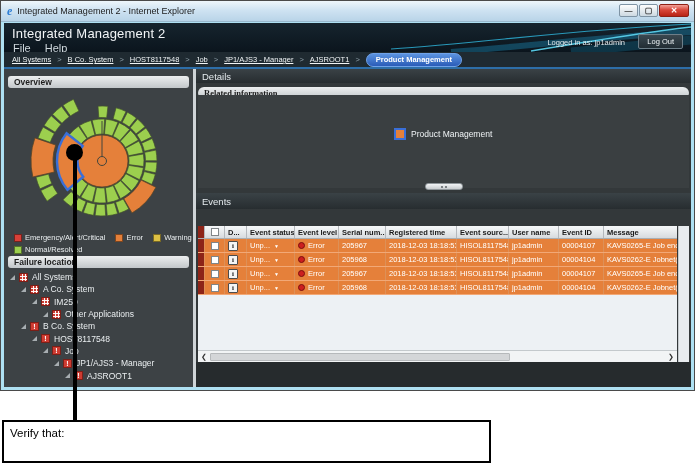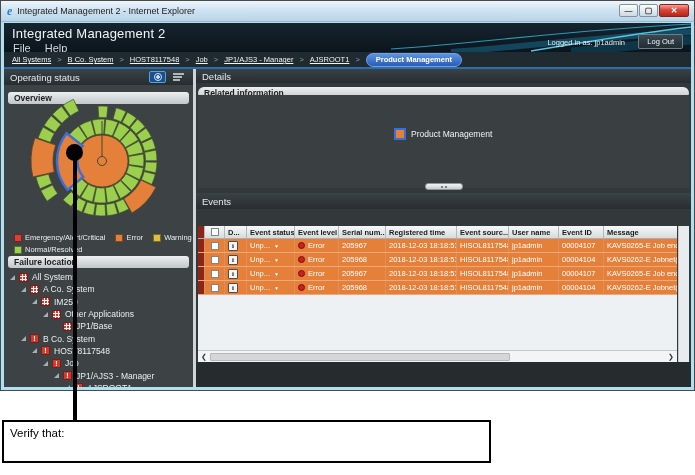--- a/index.html
+++ b/index.html
@@ -79,21 +79,21 @@
     background:
       linear-gradient(to right, transparent 2px, rgba(255,255,255,.95) 2px 3px, transparent 3px 5px, rgba(255,255,255,.95) 5px 6px, transparent 6px),
       linear-gradient(to bottom, transparent 2px, rgba(255,255,255,.95) 2px 3px, transparent 3px 5px, rgba(255,255,255,.95) 5px 6px, transparent 6px),
       #cd3b31; }
   .icon-alert { width:9px; height:9px; flex:0 0 9px; background:#cd3b31; border:1px solid #7a1f18;
     color:#fff; font:bold 7px/8px "Liberation Sans",sans-serif; text-align:center; }
   .tree-label { font-size:8.5px; color:#eaeef0; white-space:nowrap; }
 
   
   .details-h { height:14px; }
-  .related-bar { margin:4px 2px; border-radius:6px; }
+  .related-bar { margin:4px 2px; border-radius:6px;font-family:Liberation Serif, serif; }
   .related-canvas { position:absolute; left:2px; right:2px; top:26px; height:93px; background:#3a3f41; }
   .ri-node { position:absolute; left:196px; top:33px; display:flex; align-items:center; gap:5px; }
   .ri-node-sq { width:12px; height:12px; background:#e5803a; border:2px solid #3a6fd8; }
   .ri-node-label { font-size:8.5px; color:#f0f4f6; }
   .splitter-handle { position:absolute; left:50%; top:114px; width:38px; height:7px; margin-left:-19px;
     background:linear-gradient(#f2f4f5,#c9cdd0); border:1px solid #8f969a; border-radius:3px;
     display:flex; align-items:center; justify-content:center; gap:2px; z-index:3; }
   .splitter-handle i { width:2px; height:2px; background:#5a6064; border-radius:50%; display:block; }
 
   
@@ -195,35 +195,20 @@
           <span class="bc-link">JP1/AJS3 - Manager</span>
           <span class="bc-sep">&gt;</span>
           <span class="bc-link">AJSROOT1</span>
           <span class="bc-sep">&gt;</span>
           <span class="bc-current">Product Management</span>
         </div>
 
       <div class="content">
 
         <div class="leftpanel">
-          <div class="panel-h">
-            <span class="ph-label">Operating status</span>
-            <span class="ph-icons">
-              <span class="ph-btn active">
-                  <span class="sunburst-glyph"></span>
-                </span>
-              <span class="ph-btn">
-                  <span class="list-glyph">
-                    <i></i>
-                    <i></i>
-                    <i></i>
-                  </span>
-                </span>
-            </span>
-          </div>
           <div class="light-bar" style="margin-top:7px">Overview</div>
 
           <svg class="chart-svg" width="187" height="132" viewBox="0 0 187 132" id="sunburst">
               <circle cx="97" cy="62" r="26" fill="#e5803a" stroke="#5a4526" stroke-width="0.8"></circle>
               <path d="M64.26780547287808,35.68263992269266A42,42 0 0 1 73.51389805422863,27.18042195268825L81.90179160628983,39.61598554101388A27,27 0 0 0 75.9578749468502,45.08169709315956Z" fill="#9ccf4e" stroke="#42502c" stroke-width="0.7"></path>
               <path d="M74.49527461088213,26.538227128915373A42,42 0 0 1 85.98805449708368,21.46930723216292L89.92089217669665,35.94455464924759A27,27 0 0 0 82.53267653556709,39.2031460114456Z" fill="#9ccf4e" stroke="#42502c" stroke-width="0.7"></path>
               <path d="M87.12403124969123,21.177637975701053A42,42 0 0 1 99.63720182023117,20.082877406012592L98.69534402729147,35.05327833243667A27,27 0 0 0 90.65116294623007,35.75705298437925Z" fill="#9ccf4e" stroke="#42502c" stroke-width="0.7"></path>
               <path d="M100.80656836830677,20.172855258129246A42,42 0 0 1 113.00495580671151,23.169066588282845L107.2889001614574,37.03725709246754A27,27 0 0 0 99.44707966534007,35.111121237368806Z" fill="#9ccf4e" stroke="#42502c" stroke-width="0.7"></path>
               <path d="M114.0829390091836,23.631090779010762A42,42 0 0 1 124.66495732498458,30.398573826379582L114.78461542320437,41.68479745981544A27,27 0 0 0 107.9818893630466,37.334272643649776Z" fill="#9ccf4e" stroke="#42502c" stroke-width="0.7"></path>
               <path d="M125.5365347789837,31.18334569087919A42,42 0 0 1 133.37306695894642,41L120.38268590217984,48.5A27,27 0 0 0 115.34491521506095,42.189293658422336Z" fill="#9ccf4e" stroke="#42502c" stroke-width="0.7"></path>
@@ -303,25 +288,20 @@
               <div class="tree-item" style="padding-left: 28px;">
                 <span class="tw-arrow"></span>
                 <span class="icon-grid"></span>
                 <span class="tree-label">IM250</span>
               </div>
               <div class="tree-item" style="padding-left: 39px;">
                 <span class="tw-arrow"></span>
                 <span class="icon-grid"></span>
                 <span class="tree-label">Other Applications</span>
               </div>
-              <div class="tree-item" style="padding-left: 50px;">
-                <span class="tw-arrow none"></span>
-                <span class="icon-grid"></span>
-                <span class="tree-label">JP1/Base</span>
-              </div>
               <div class="tree-item" style="padding-left: 17px;">
                 <span class="tw-arrow"></span>
                 <span class="icon-alert">!</span>
                 <span class="tree-label">B Co. System</span>
               </div>
               <div class="tree-item" style="padding-left: 28px;">
                 <span class="tw-arrow"></span>
                 <span class="icon-alert">!</span>
                 <span class="tree-label">HOST8117548</span>
               </div>

